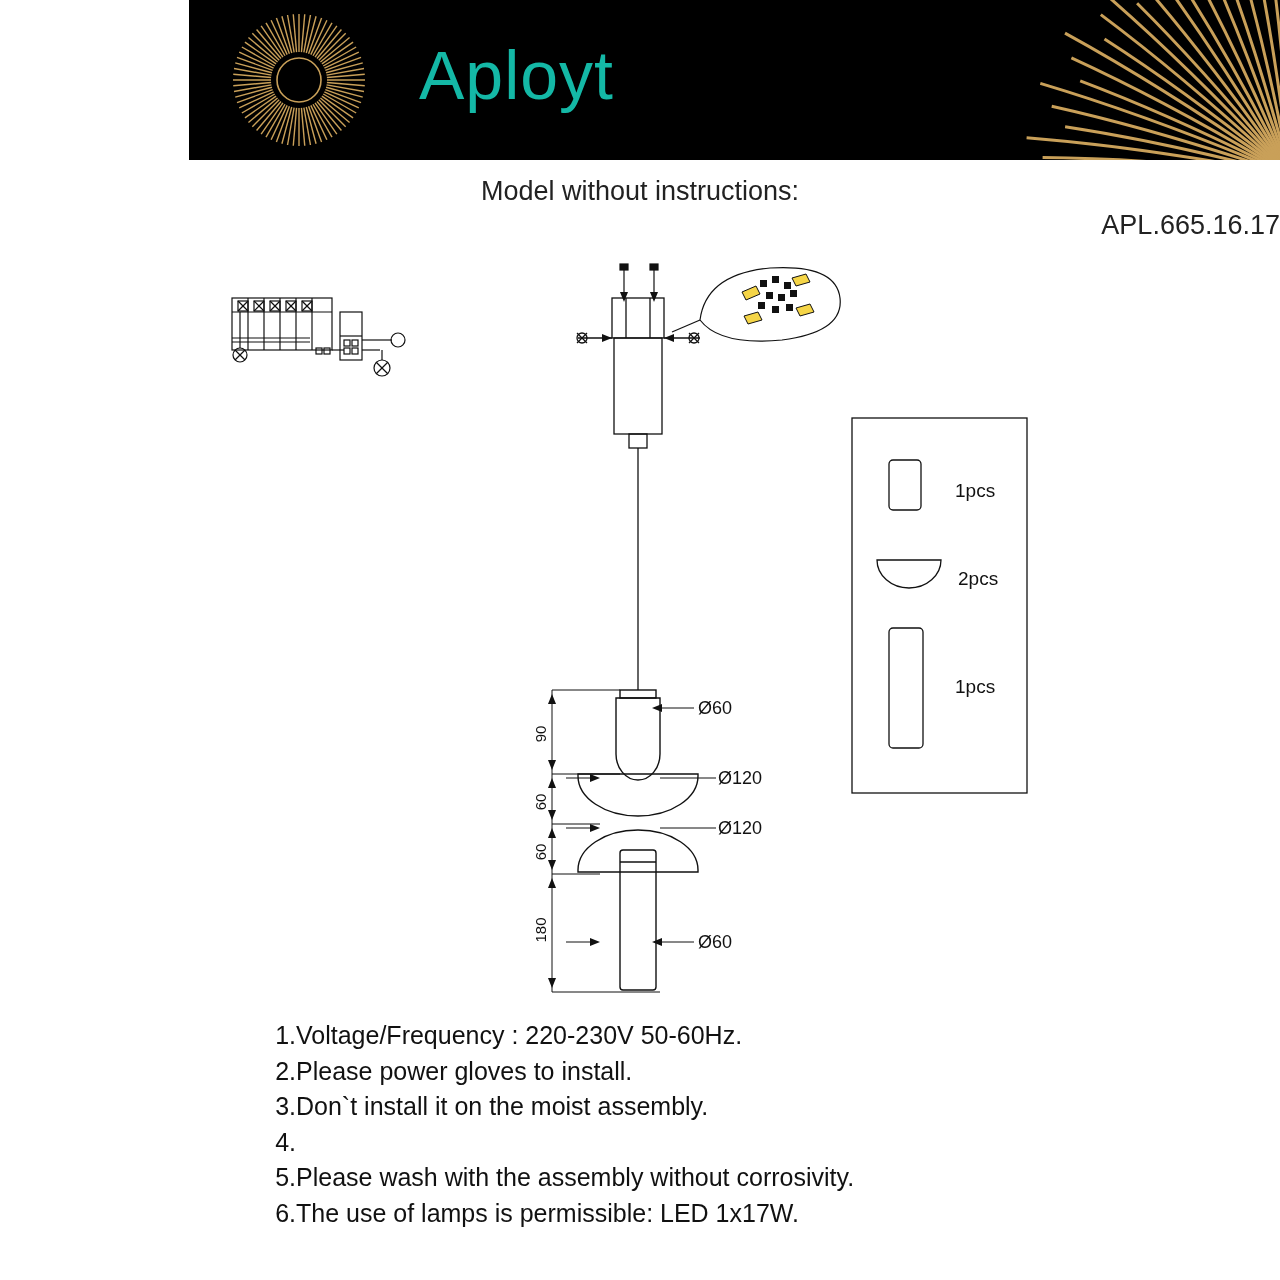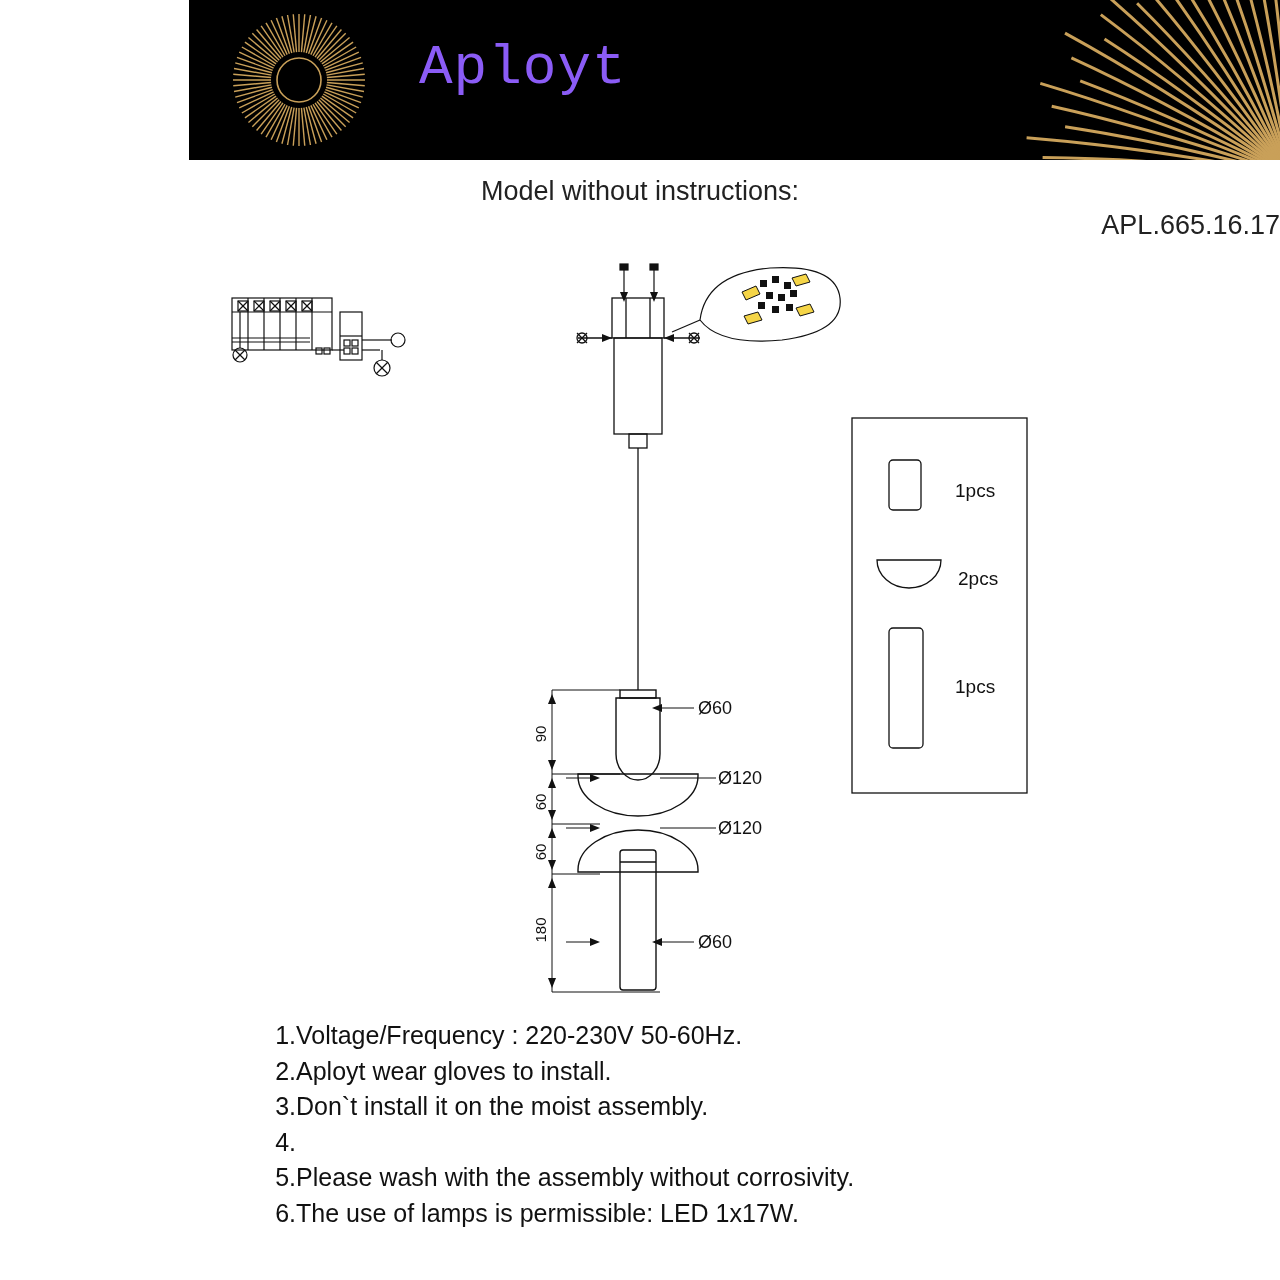--- a/index.html
+++ b/index.html
@@ -36,24 +36,24 @@
     position: absolute;
     left: 40px;
     top: 10px;
     width: 140px;
     height: 140px;
   }
   .banner-title {
     position: absolute;
     left: 230px;
     top: 36px;
-    font-family: Liberation Mono, monospace;
-    font-size: 56px;
+    font-family: Liberation Sans, sans-serif;
+    font-size: 68px;
     letter-spacing: 1px;
-    color: #8b5cf6;
+    color: #14b8a6;
   }
   .banner-rays {
     position: absolute;
     right: 0;
     top: 0;
     width: 520px;
     height: 160px;
   }
   
   .doc-title {
@@ -410,21 +410,21 @@
     </svg>
   </div>
 
   <div class="notes">
     <div class="note-row">
       <span class="note-num">1.</span>
       <span class="note-text">Voltage/Frequency : 220-230V 50-60Hz.</span>
     </div>
     <div class="note-row">
       <span class="note-num">2.</span>
-      <span class="note-text">Aployt wear gloves to install.</span>
+      <span class="note-text">Please power gloves to install.</span>
     </div>
     <div class="note-row">
       <span class="note-num">3.</span>
       <span class="note-text">Don`t install it on the moist assembly.</span>
     </div>
     <div class="note-row">
       <span class="note-num">4.</span>
     </div>
     <div class="note-row">
       <span class="note-num">5.</span>

